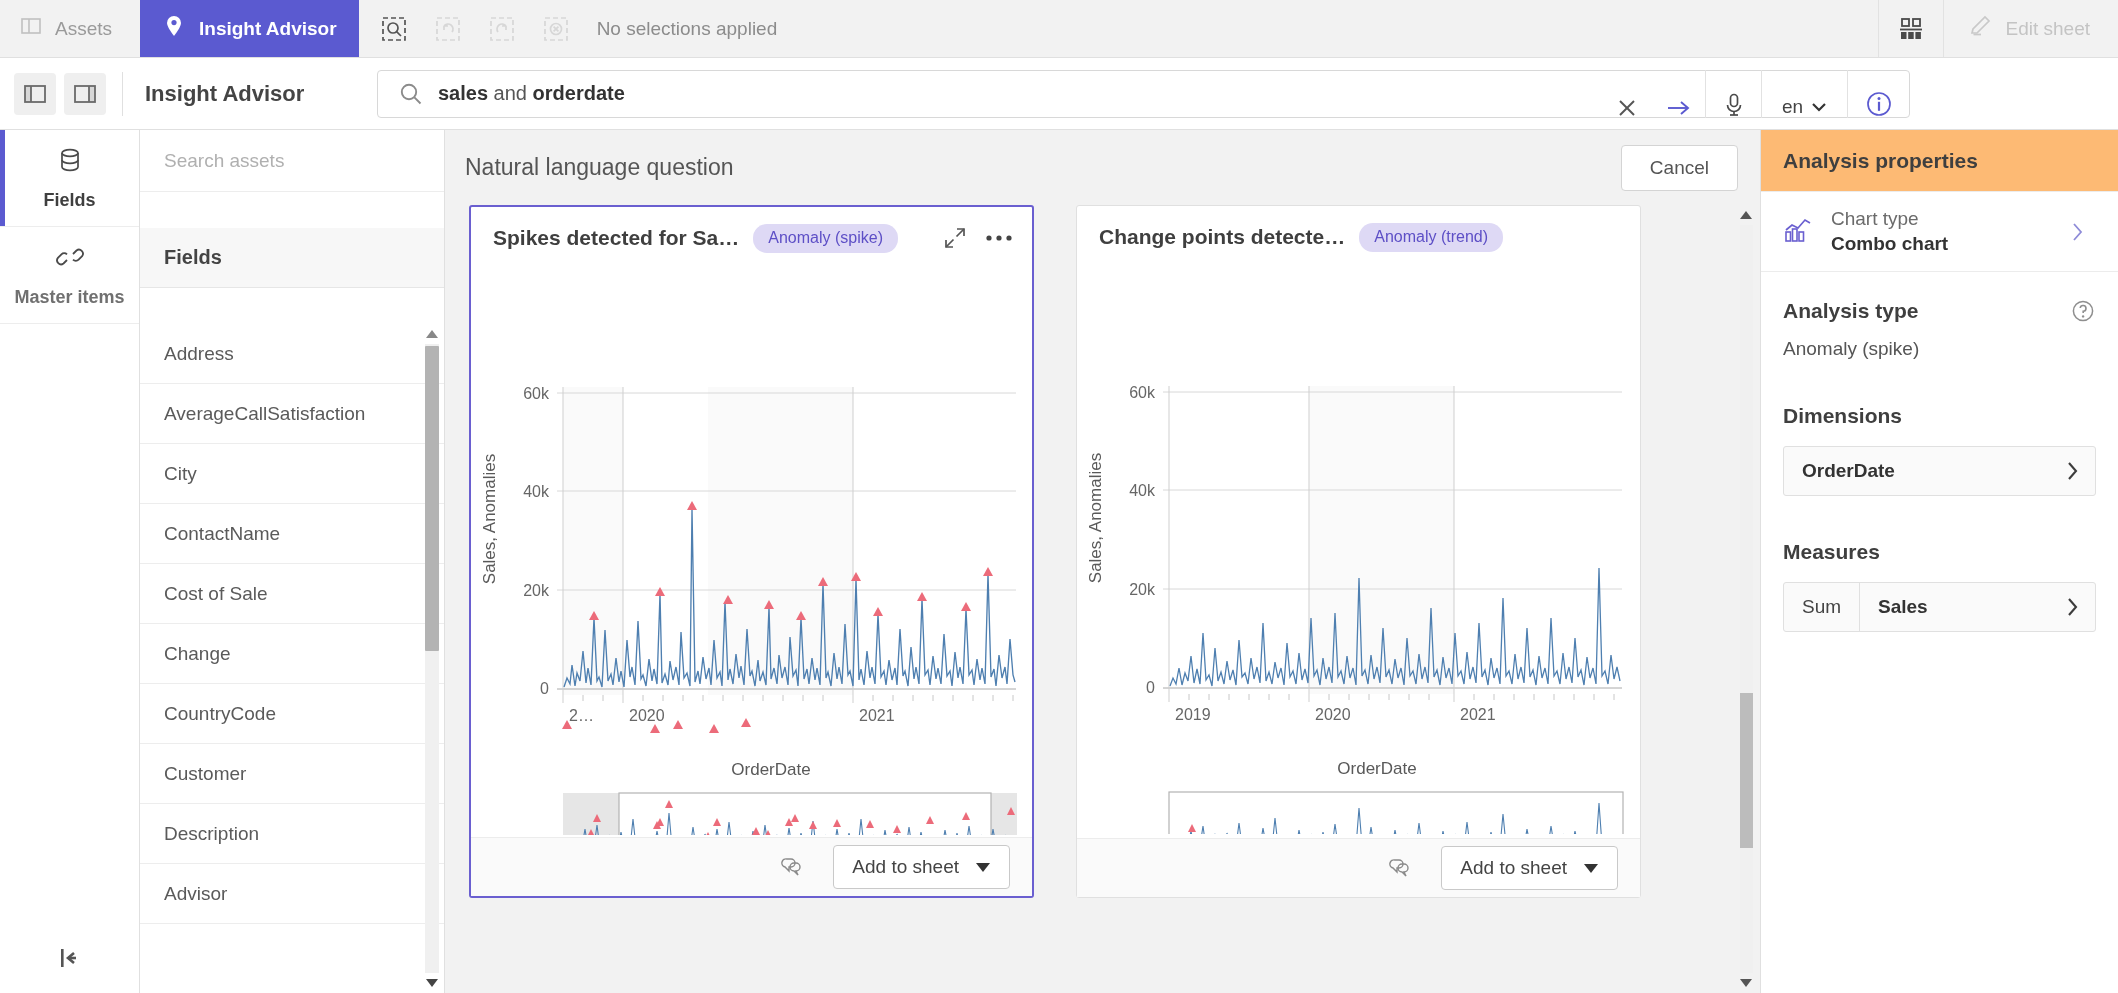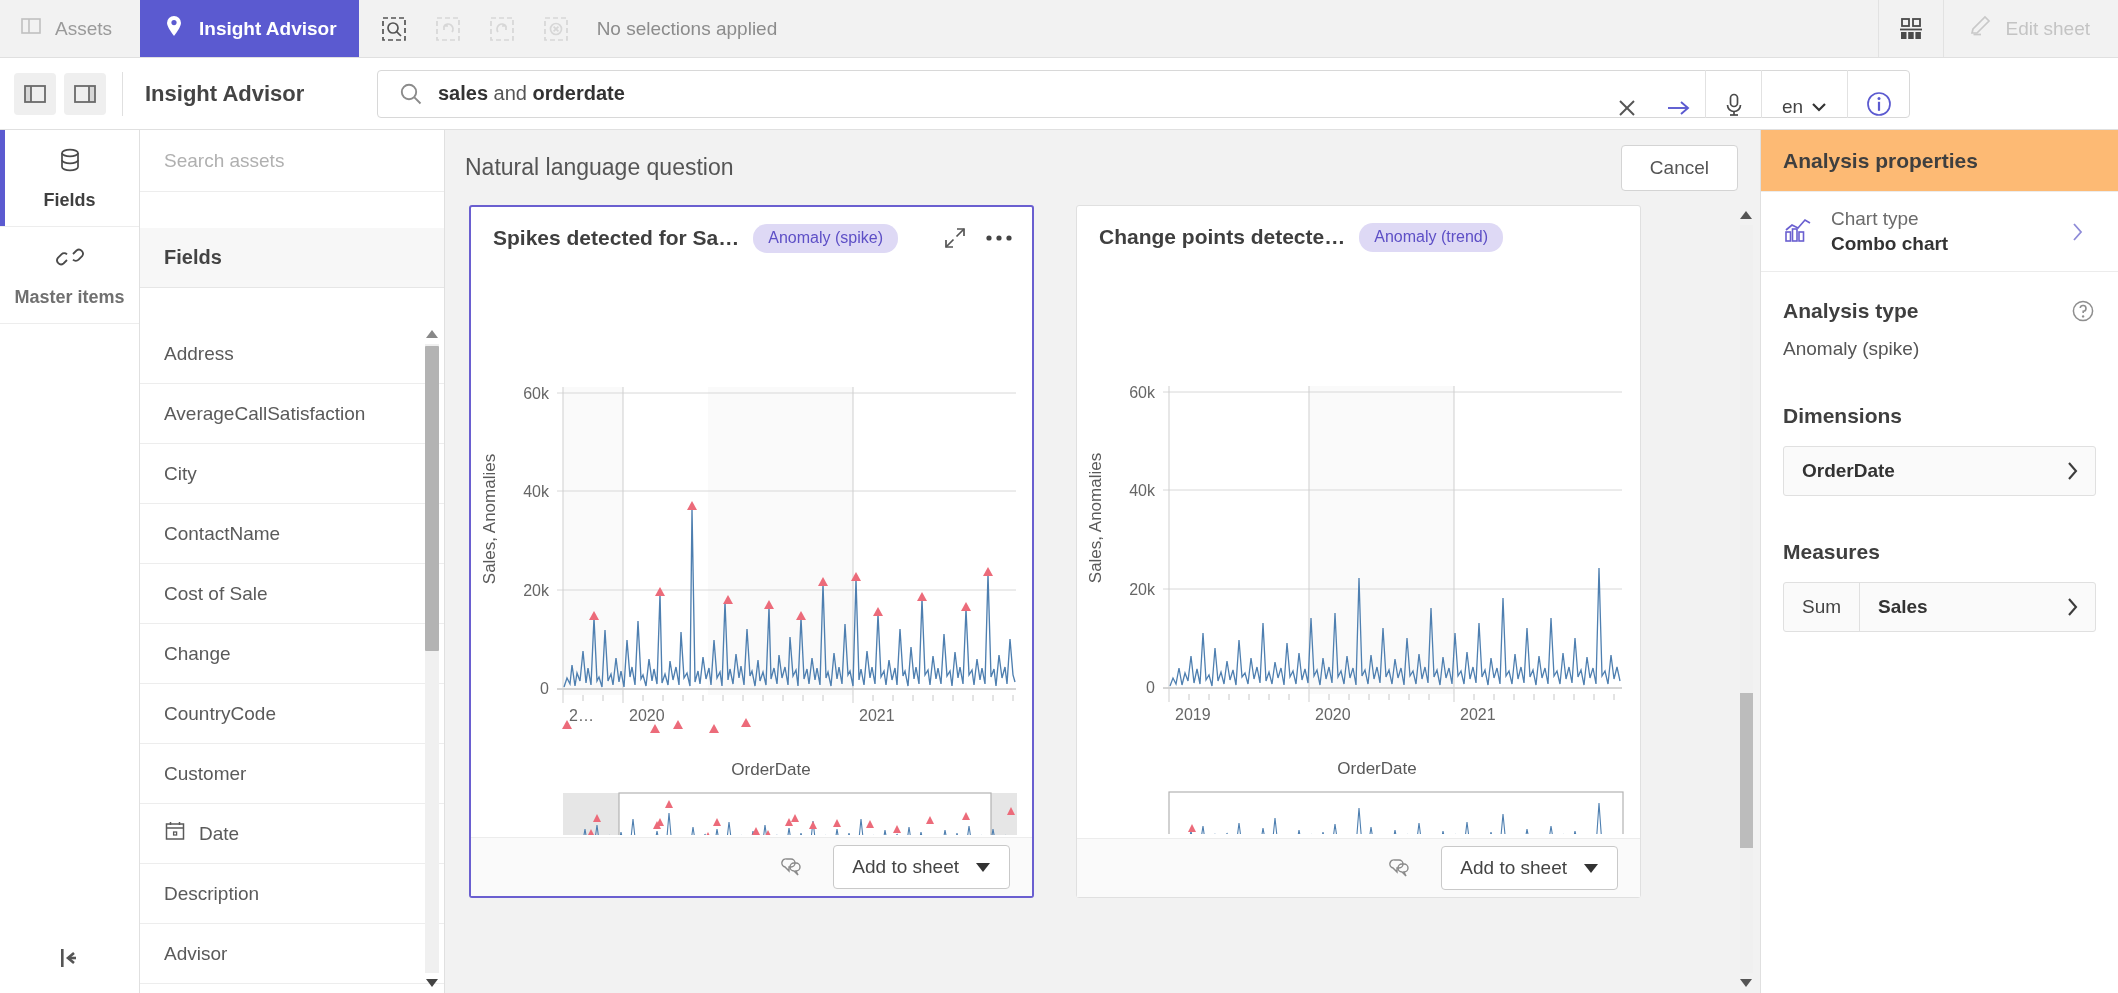--- a/index.html
+++ b/index.html
@@ -436,32 +436,20 @@
         </div>
       <div class="field-row">
           <span>Change</span>
         </div>
       <div class="field-row">
           <span>CountryCode</span>
         </div>
       <div class="field-row">
           <span>Customer</span>
         </div>
-      <div class="field-row">
-        <span>
-          <svg width="22" height="22" viewBox="0 0 22 22">
-              <rect x="2.5" y="4" width="17" height="15" fill="none" stroke="#5a5a5a" stroke-width="1.5"></rect>
-              <line x1="2.5" y1="8" x2="19.5" y2="8" stroke="#5a5a5a" stroke-width="1.5"></line>
-              <line x1="6.5" y1="2" x2="6.5" y2="5" stroke="#5a5a5a" stroke-width="1.5"></line>
-              <line x1="15.5" y1="2" x2="15.5" y2="5" stroke="#5a5a5a" stroke-width="1.5"></line>
-              <rect x="9.6" y="12" width="3" height="3" fill="none" stroke="#5a5a5a" stroke-width="1.3"></rect>
-            </svg>
-        </span>
-        <span>Date</span>
-      </div>
       <div class="field-row">
           <span>Description</span>
         </div>
       <div class="field-row">
           <span>Advisor</span>
         </div>
 
       <div id="asset-scrollbar">
         <div class="sb-arrow">
           <svg width="14" height="10" viewBox="0 0 14 10">

